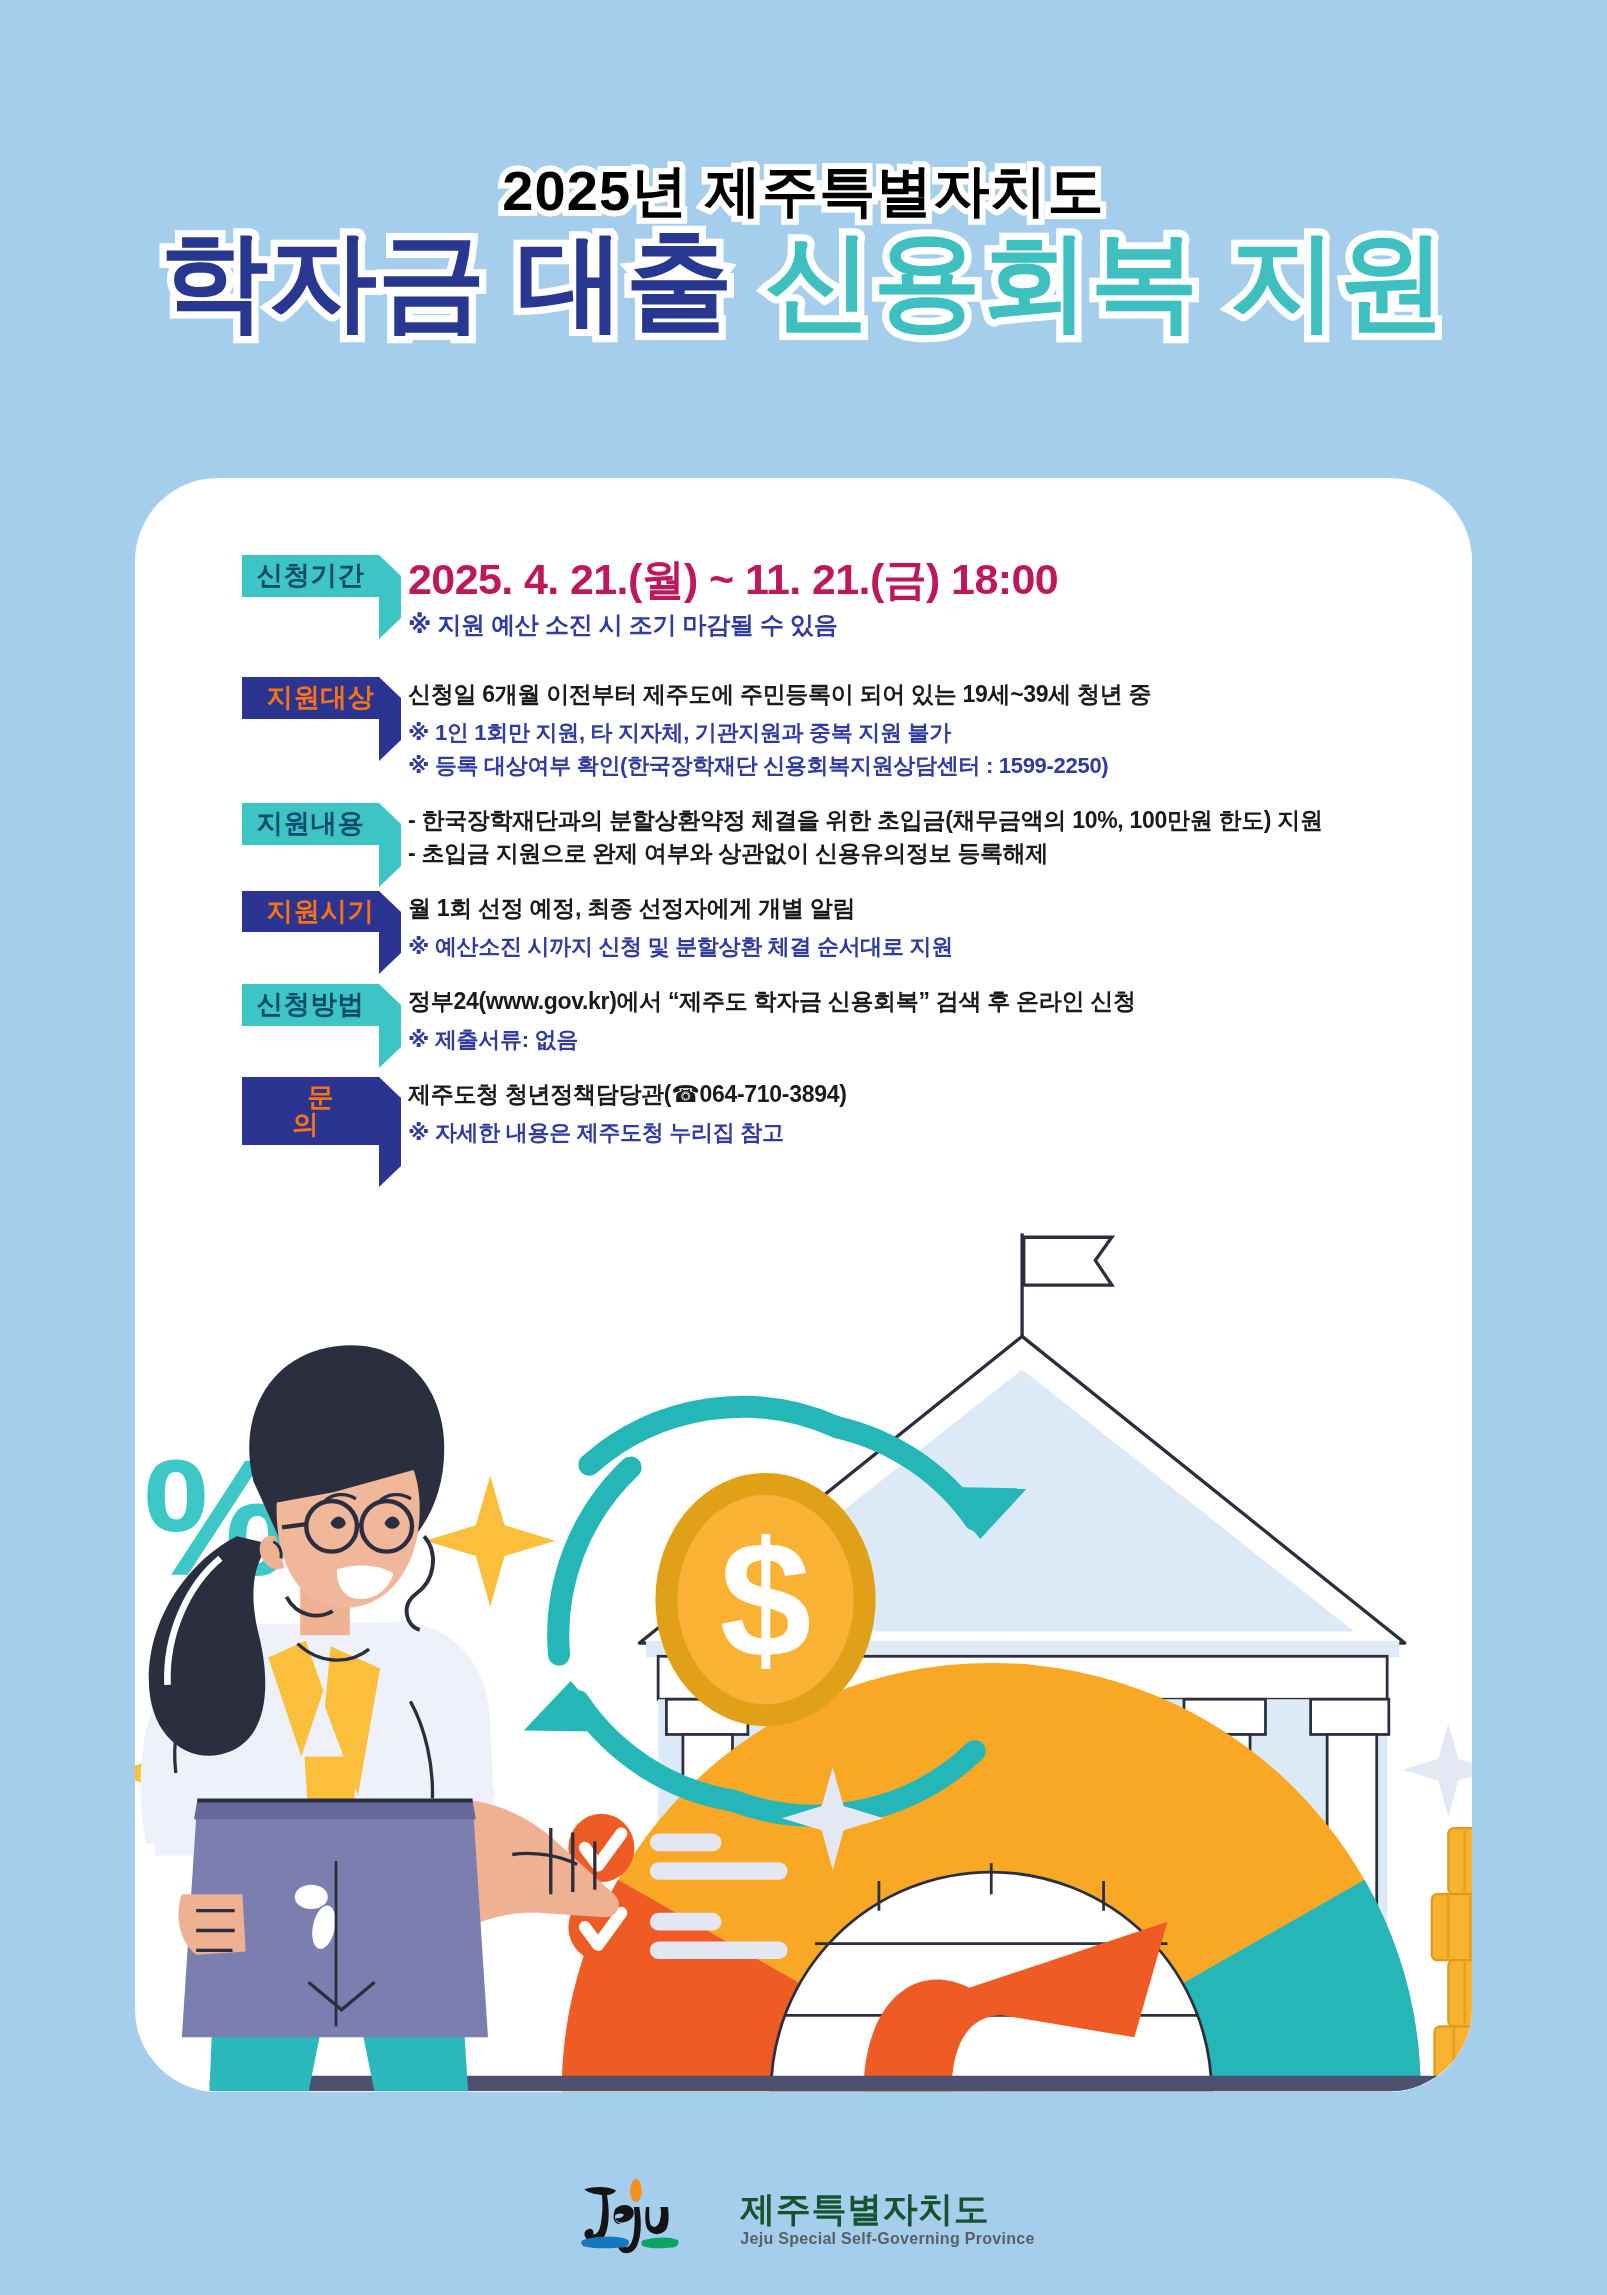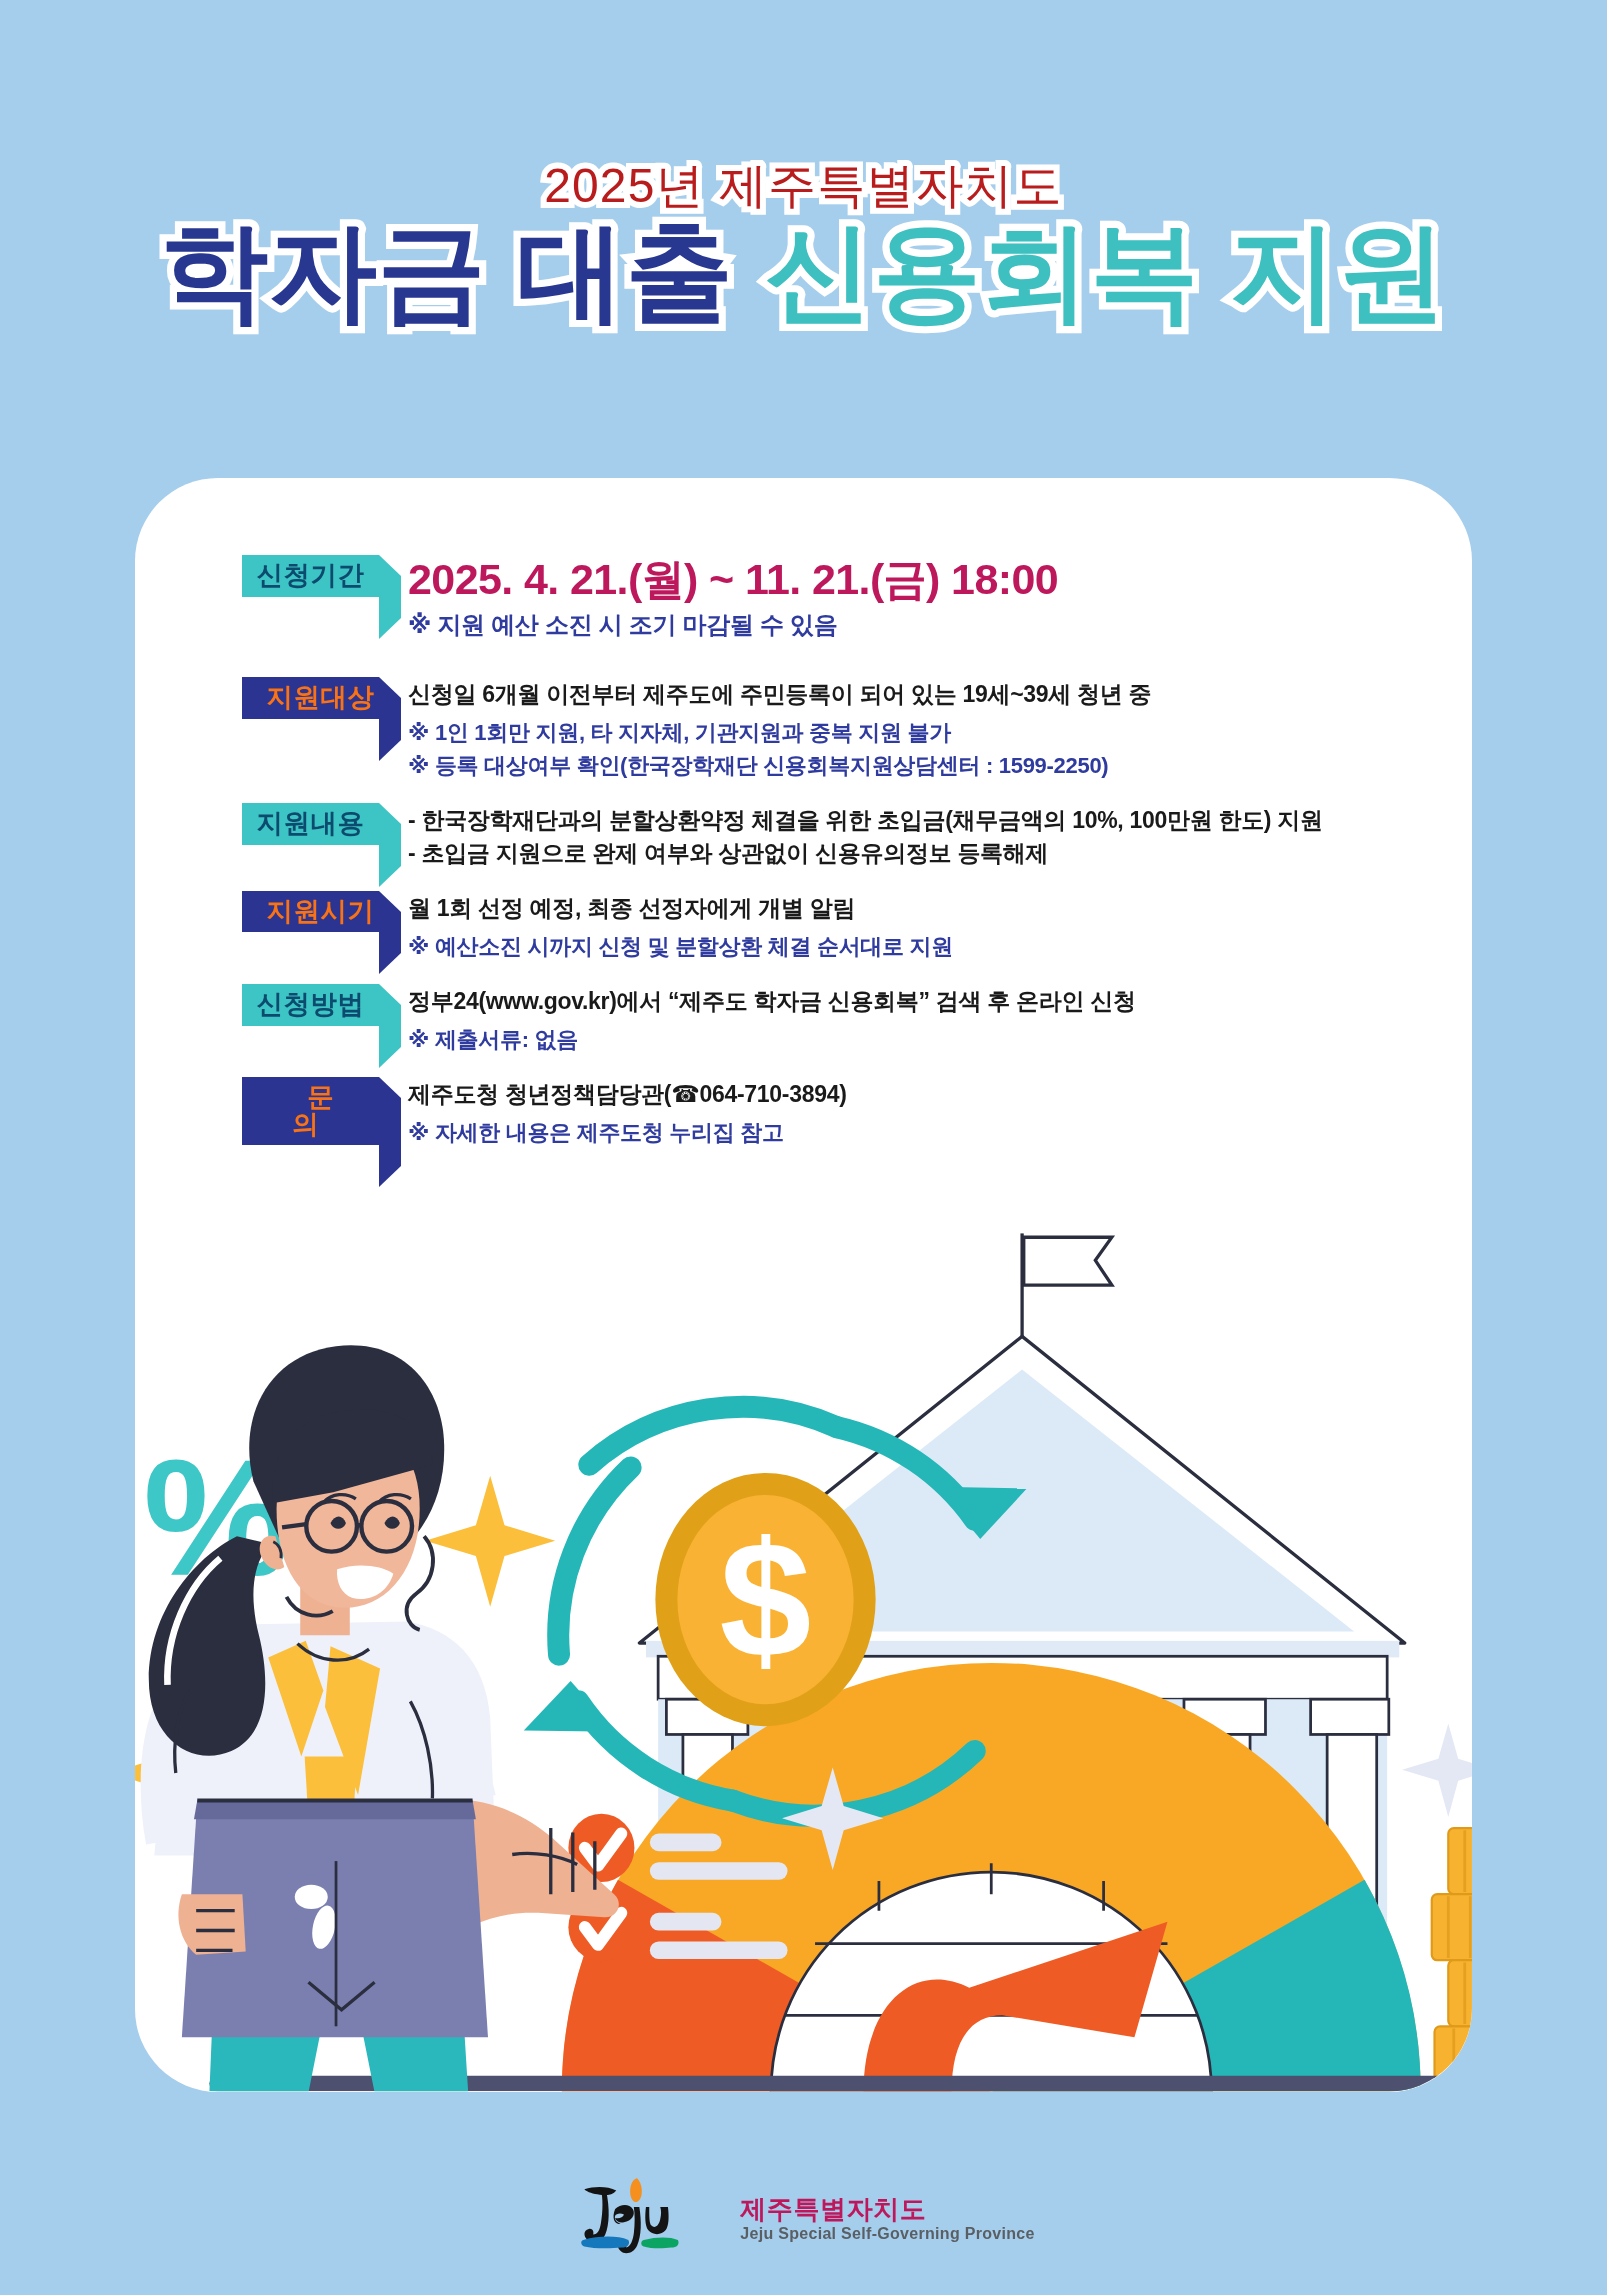--- a/index.html
+++ b/index.html
@@ -15,24 +15,24 @@
   }
 
   
   .title-block {
     position: absolute;
     top: 160px; left: 0; width: 100%;
     text-align: center;
     z-index: 40;
   }
   .title-line1 {
-    font-size: 48px;
-    font-weight: 400;
+    font-size: 56px;
+    font-weight: 700;
     letter-spacing: 1.1px;
-    color: #b91c1c;
+    color: #000000;
     -webkit-text-stroke: 12px #ffffff;
     paint-order: stroke fill;
     line-height: 1.1;
     white-space: nowrap;
   }
   .title-line2 {
     margin-top: 2.2px;
     font-size: 108px;
     font-weight: 900;
     letter-spacing: 0.6px;
@@ -151,21 +151,21 @@
     width: 100%;
     display: flex;
     justify-content: center;
     align-items: center;
     gap: 19px;
     z-index: 45;
   }
   .jeju-mark { width: 149px; height: 88px; flex: 0 0 auto; }
   .jeju-text { text-align: left; }
   .jeju-kr {
-    font-size: 26px; font-weight: 900; color: #be185d;
+    font-size: 35px; font-weight: 900; color: #14532d;
     letter-spacing: 0.6px; line-height: 1.1;
   }
   .jeju-en {
     font-size: 16px; font-weight: 700; color: #5a5f64;
     letter-spacing: 0.3px; margin-top: 2.2px;
   }
 </style>
 </head>
 <body>
 

